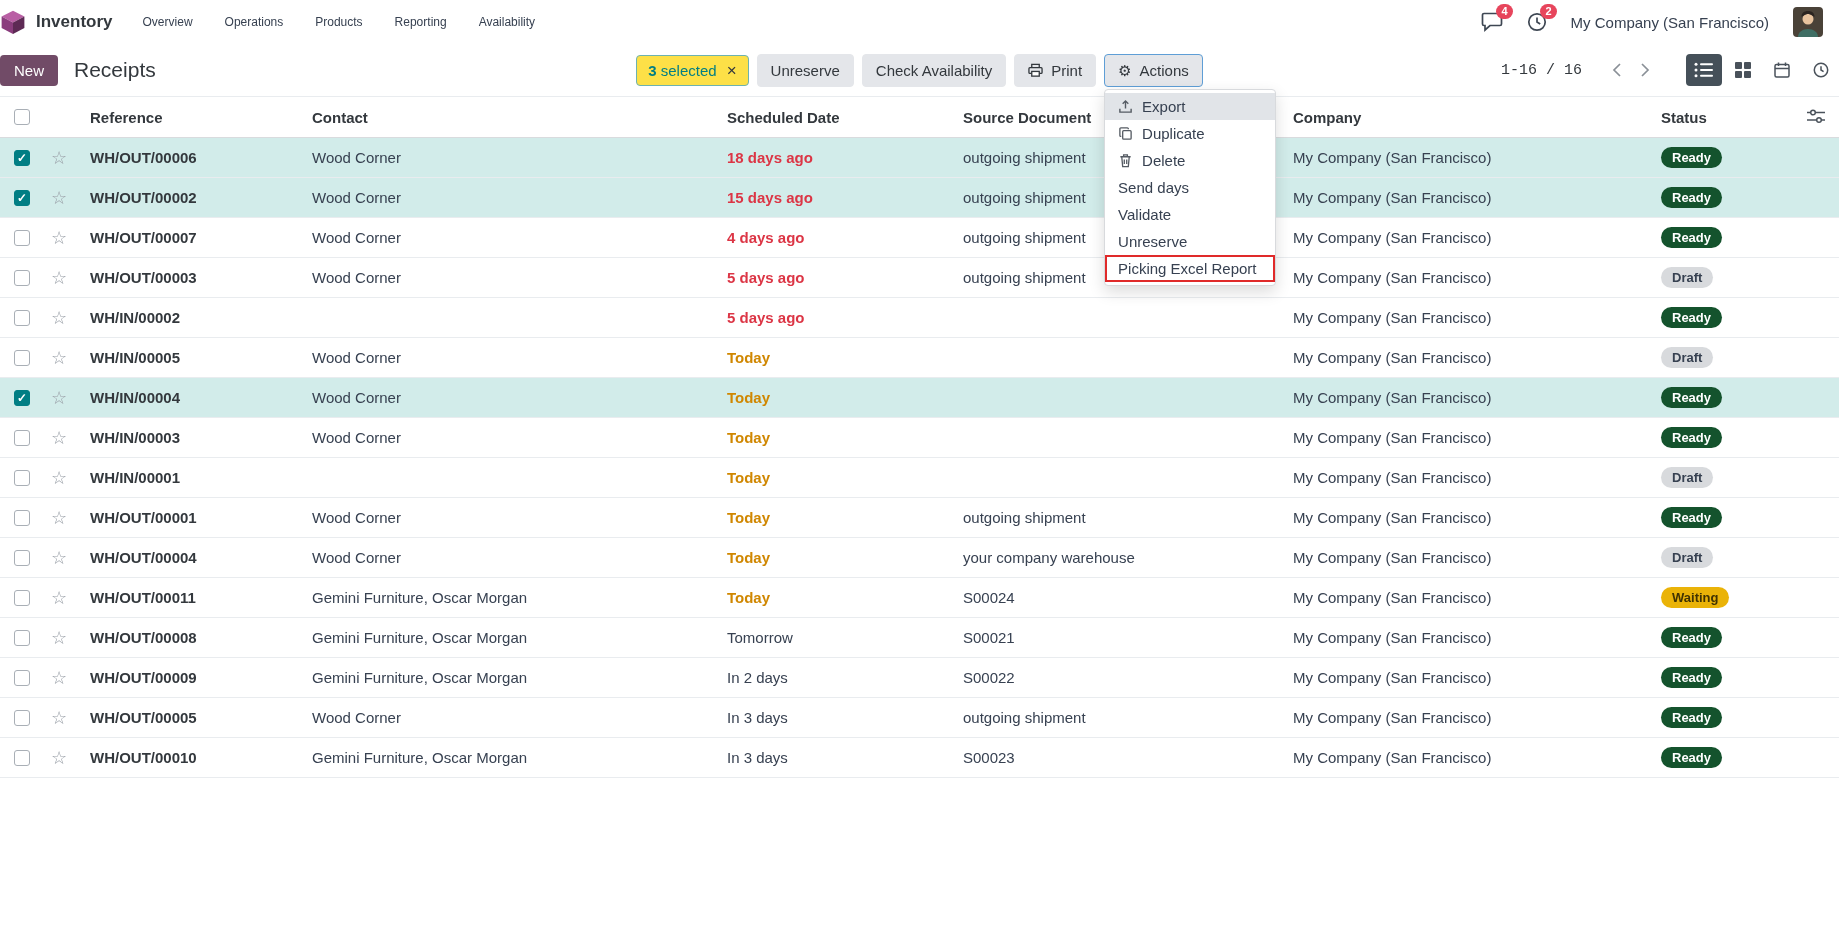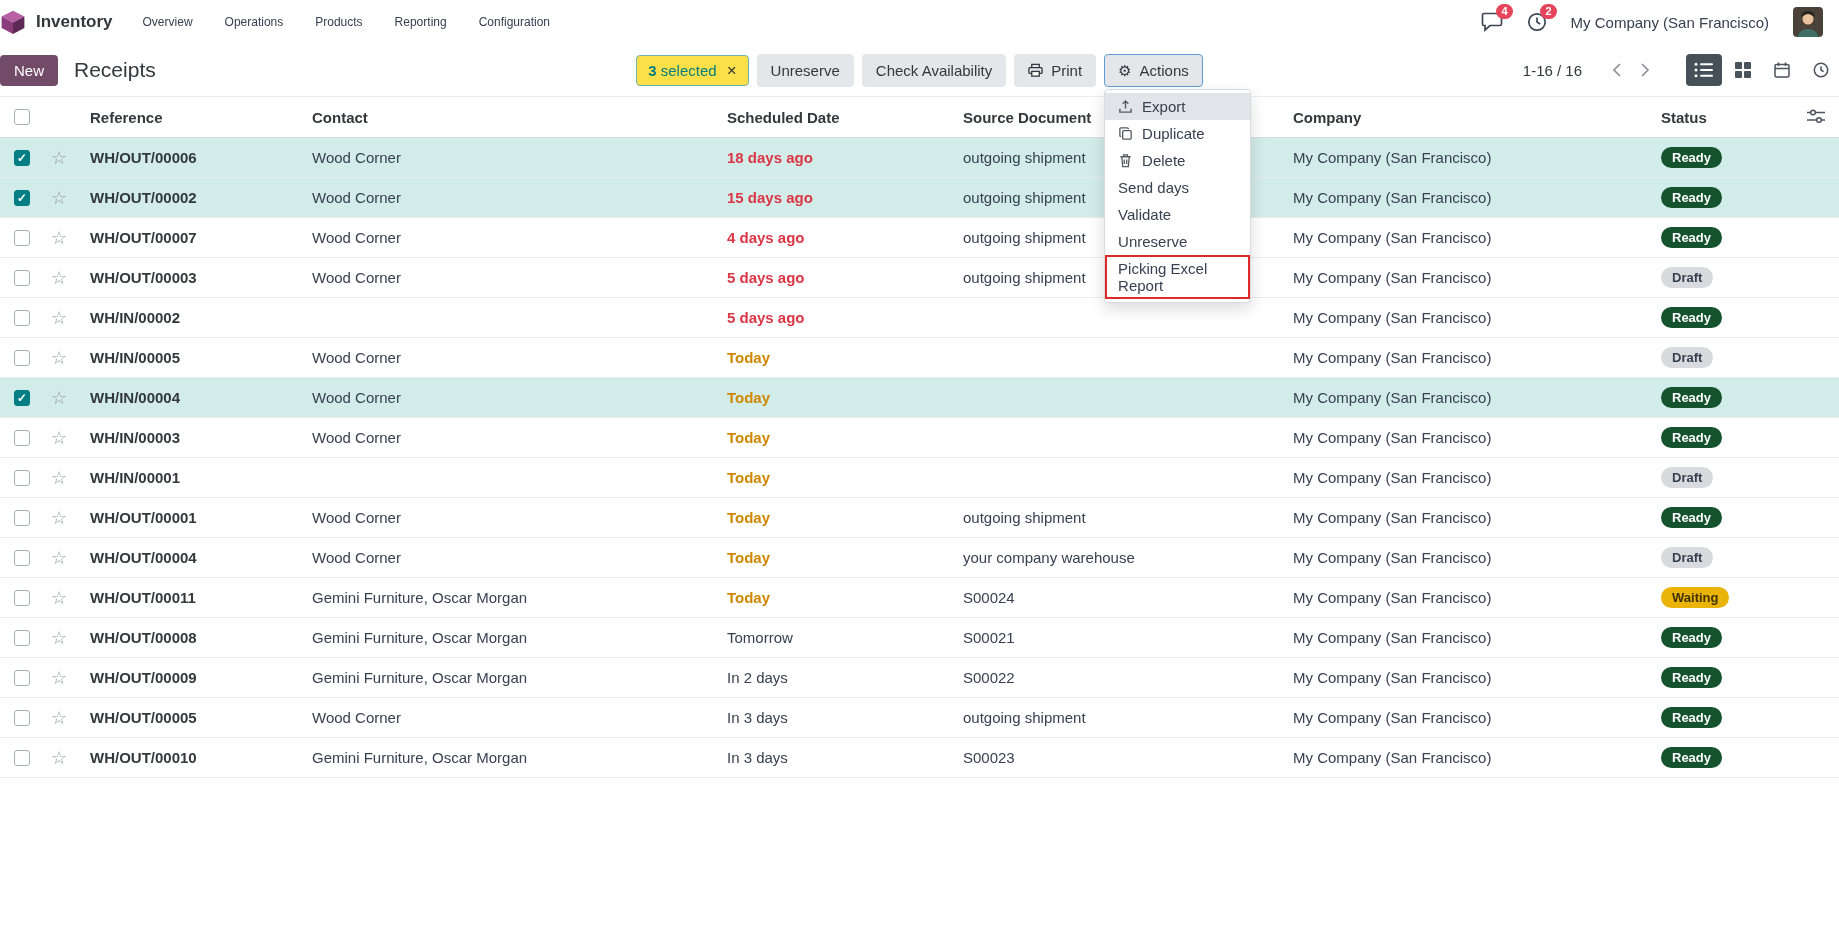--- a/index.html
+++ b/index.html
@@ -28,30 +28,30 @@
   .btn-new { background:#714B67; color:#fff; border:none; border-radius:4px; padding:7px 14px; font-size:15px; font-weight:500; font-family:inherit; cursor:pointer; }
   .page-title { font-size:21px; color:#33383d; }
   .cp-center { display:flex; align-items:center; gap:8px; }
   .selection-chip { display:flex; align-items:center; gap:10px; border:1px solid #6db2b0; background:#fde047; border-radius:4px; padding:6px 11px; font-size:15px; color:#017e84; }
   .selection-chip .count { font-weight:700; }
   .chip-close { color:#33383d; font-size:17px; line-height:15px; cursor:pointer; }
   .btn-sec { background:#e4e6ea; border:1px solid #e4e6ea; border-radius:4px; padding:7px 13px; font-size:15px; color:#33383d; display:flex; align-items:center; gap:8px; font-family:inherit; cursor:pointer; }
   .btn-actions { border:1px solid #5e9ed6; }
   .gear-glyph { font-size:15px; line-height:15px; }
   .actions-wrap { position:relative; }
-  .cp-right { flex:1; display:flex; align-items:center; justify-content:flex-end; gap:30px; }
+  .cp-right { flex:1; display:flex; align-items:center; justify-content:flex-end; gap:30px;font-family:Liberation Mono, monospace; }
   .pager-text { font-size:15px; color:#33383d; }
   .pager-arrows { display:flex; gap:20px; align-items:center; }
   .pager-arrow { display:flex; cursor:pointer; }
   .view-switcher { display:flex; gap:3px; margin-left:6px; }
   .vs-btn { width:36px; height:32px; border-radius:4px; display:flex; align-items:center; justify-content:center; cursor:pointer; }
   .vs-btn.active { background:#455059; }
 
   
-  .dropdown { position:absolute; top:35px; left:0; width:147px; background:#fff; border:1px solid #d8dadd; border-radius:4px; box-shadow:0 6px 16px rgba(0,0,0,.14); padding:3px 0; z-index:50; }
+  .dropdown { position:absolute; top:35px; left:0; width:172px; background:#fff; border:1px solid #d8dadd; border-radius:4px; box-shadow:0 6px 16px rgba(0,0,0,.14); padding:3px 0; z-index:50;text-align:center; }
   .dropdown-item { display:flex; align-items:center; gap:9px; padding:5px 13px; font-size:15px; color:#374151; cursor:pointer; min-height:27px; }
   .dropdown-item.highlighted { background:#e1e4e8; }
   .dropdown-item.boxed { border:2px solid #e02a2a; padding:3px 11px; }
   .mi-icon { display:flex; }
 
   
   .table-wrap { position:relative; }
   table { width:100%; border-collapse:collapse; table-layout:fixed; font-size:15px; }
   thead th { height:41px; padding:0 12px; text-align:left; font-weight:700; color:#33383d; border-top:1px solid #e9ecef; border-bottom:1px solid #d9dbde; vertical-align:middle; white-space:nowrap; overflow:hidden; cursor:pointer; }
   tbody td { height:40px; padding:0 12px; border-bottom:1px solid #e9ecef; vertical-align:middle; white-space:nowrap; overflow:hidden; }
@@ -83,21 +83,21 @@
         <polygon points="1.5,7 12,12.5 12,23 1.5,17.5" fill="#8a3d7d"></polygon>
         <polygon points="22.5,7 12,12.5 12,23 22.5,17.5" fill="#5e2a55"></polygon>
       </svg>
     </span>
     <span class="app-name">Inventory</span>
     <div class="nav-menu">
         <span class="nav-item">Overview</span>
         <span class="nav-item">Operations</span>
         <span class="nav-item">Products</span>
         <span class="nav-item">Reporting</span>
-        <span class="nav-item">Configuration</span>
+        <span class="nav-item">Availability</span>
       </div>
   </div>
   <div class="nav-right">
     <span class="icon-btn">
       <span style="display:flex;">
         <svg width="22" height="20" viewBox="0 0 22 20" fill="none" stroke="#3e4753" stroke-width="1.7">
           <path d="M3 1.5h16a1.5 1.5 0 0 1 1.5 1.5v9a1.5 1.5 0 0 1-1.5 1.5H9l-5 4.5v-4.5H3A1.5 1.5 0 0 1 1.5 12V3A1.5 1.5 0 0 1 3 1.5z"></path>
         </svg>
       </span>
       <span class="badge-count">4</span>

